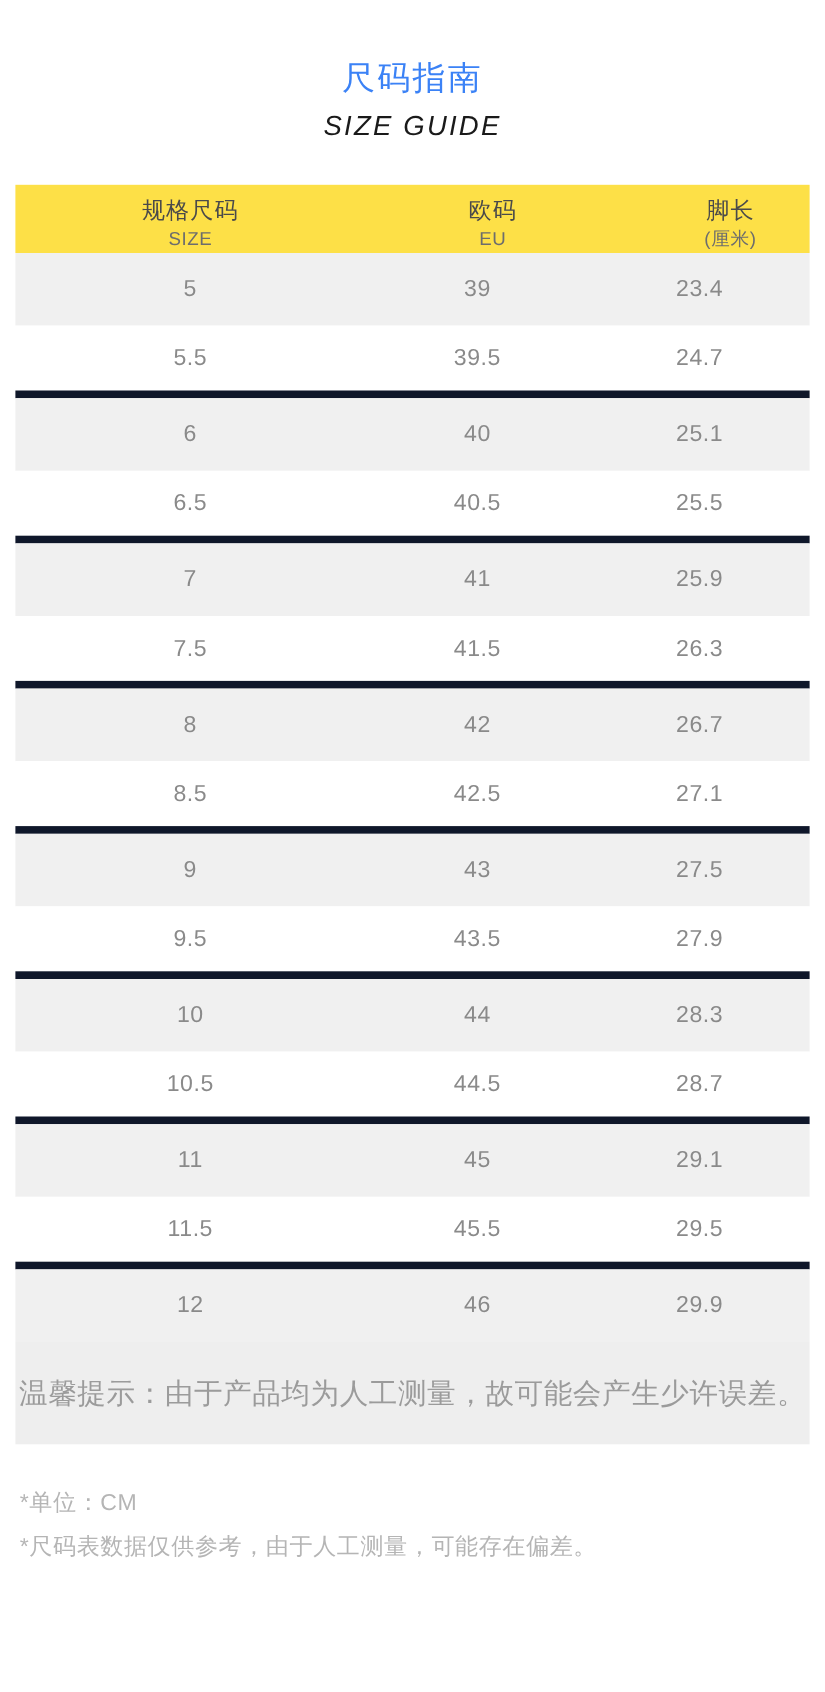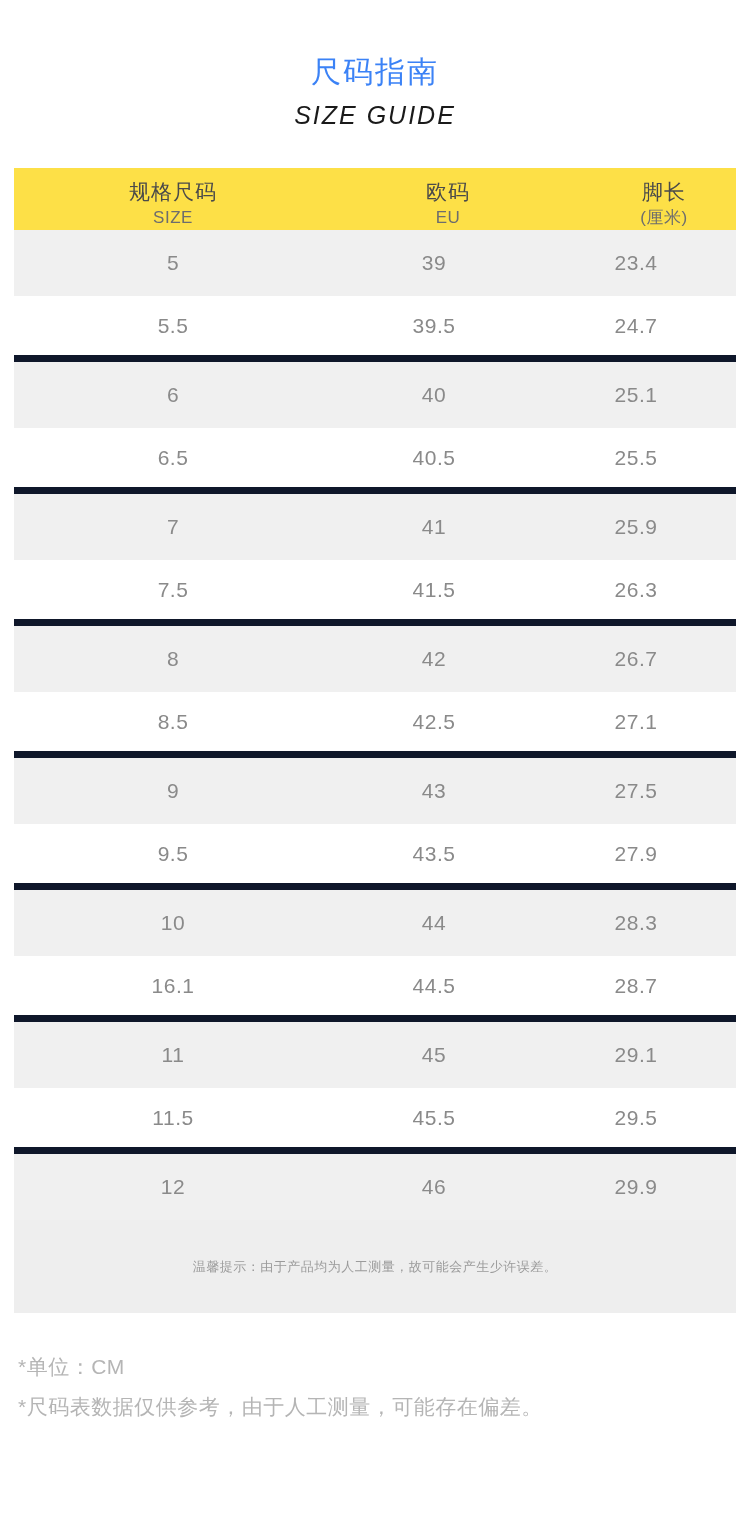--- a/index.html
+++ b/index.html
@@ -109,21 +109,21 @@
     margin: 0 14px;
     width: 722px;
     height: 93px;
     background: #eeeeee;
     display: flex;
     align-items: center;
     justify-content: center;
     box-sizing: border-box;
   }
   .note-strip-text {
-    font-size: 13px;
+    font-size: 26px;
     color: #9b9b9b;
     letter-spacing: 0.5px;
   }
 
   
   .bottom-notes {
     margin-top: 34px;
     padding-left: 18px;
   }
   .bottom-note {
@@ -209,21 +209,21 @@
       <div class="cell c1">9.5</div>
       <div class="cell c2">43.5</div>
       <div class="cell c3">27.9</div>
     </div>
     <div class="row odd">
       <div class="cell c1">10</div>
       <div class="cell c2">44</div>
       <div class="cell c3">28.3</div>
     </div>
     <div class="row even">
-      <div class="cell c1">16.1</div>
+      <div class="cell c1">10.5</div>
       <div class="cell c2">44.5</div>
       <div class="cell c3">28.7</div>
     </div>
     <div class="row odd">
       <div class="cell c1">11</div>
       <div class="cell c2">45</div>
       <div class="cell c3">29.1</div>
     </div>
     <div class="row even">
       <div class="cell c1">11.5</div>

